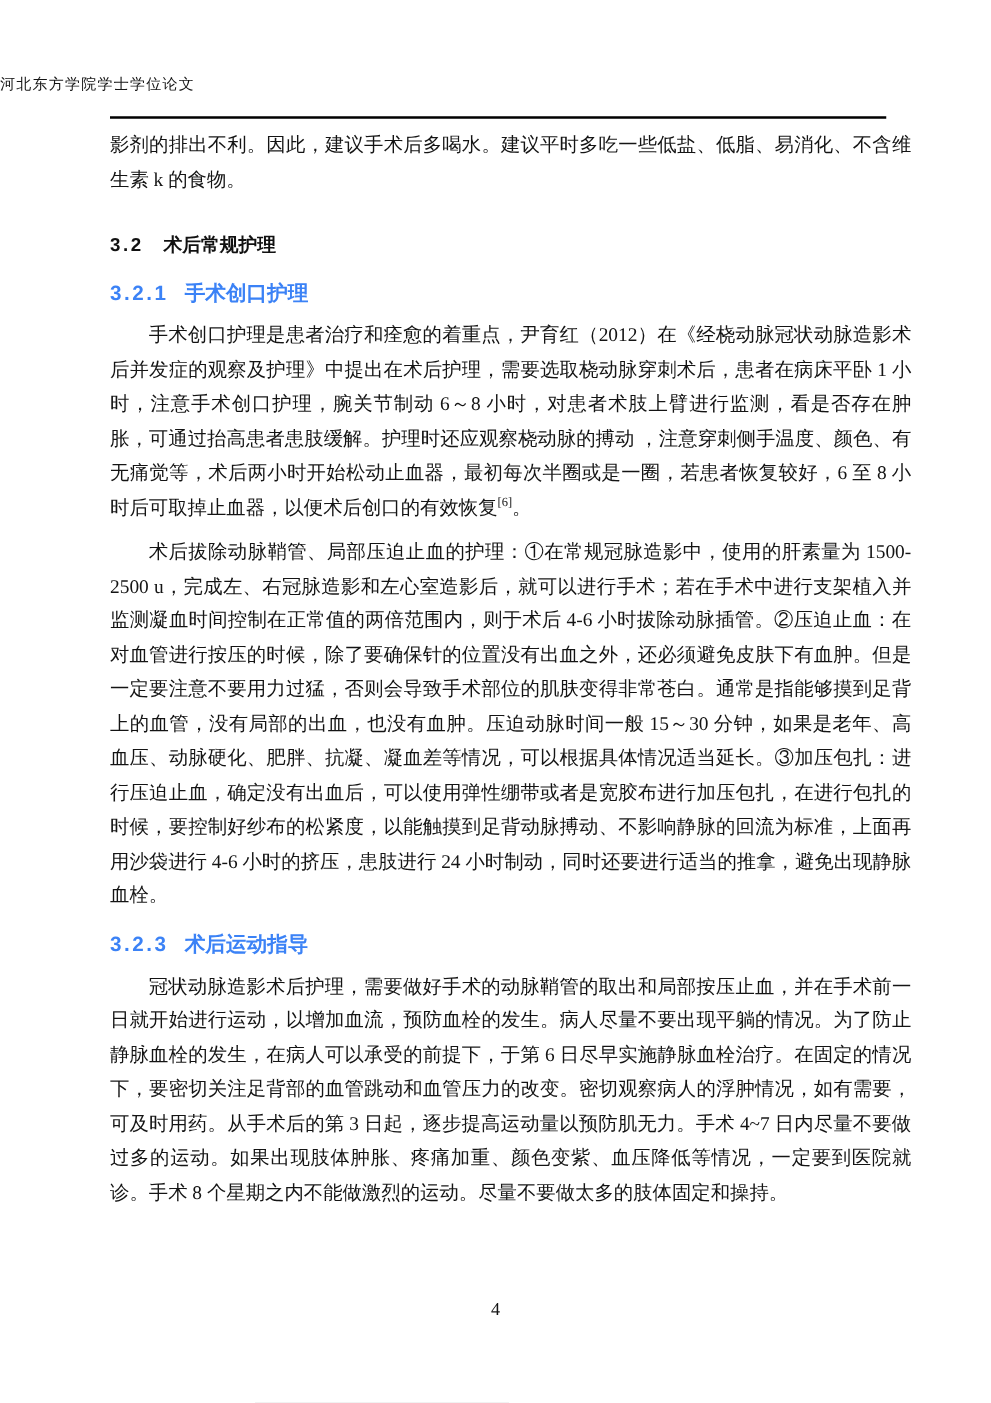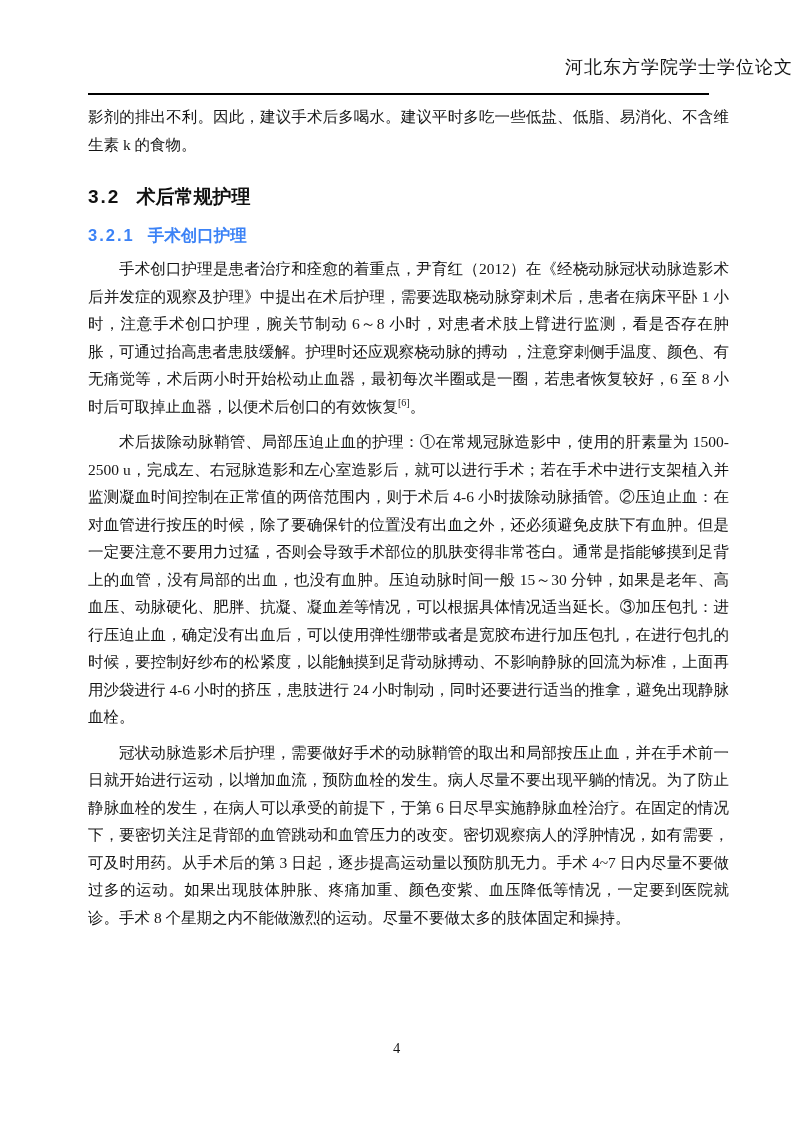--- a/index.html
+++ b/index.html
@@ -13,22 +13,22 @@
     height: 1122px;
     margin: 0 auto;
     background: #ffffff;
     color: #141414;
     font-family: "Liberation Serif", "DejaVu Serif", serif;
     overflow: hidden;
     box-sizing: border-box;
   }
   .running-header {
     padding-top: 57px;
-    text-align: right;
-    font-size: 18px;
+    text-align: left;
+    font-size: 12px;
     line-height: 20px;
     letter-spacing: 1px;
   }
   .header-rule {
     margin: 16px 84px 0 88px;
     border: none;
     border-top: 2px solid #000000;
     height: 0;
   }
   .body-area {
@@ -46,21 +46,21 @@
   }
   .ref-sup {
     font-size: 10px;
     line-height: 0;
     vertical-align: super;
   }
   h1.sec-heading {
     margin: 26px 0 0 0;
     font-family: "Liberation Sans", "DejaVu Sans", sans-serif;
     font-weight: 700;
-    font-size: 19px;
+    font-size: 15px;
     line-height: 26px;
     color: #111111;
   }
   h2.subsec-heading {
     margin: 14px 0 0 0;
     font-family: "Liberation Sans", "DejaVu Sans", sans-serif;
     font-weight: 700;
     font-size: 16.5px;
     line-height: 23px;
     color: #3b82f6;
@@ -99,20 +99,23 @@
       <span class="num">3.2</span><span>术后常规护理</span>
     </h1>
 
     <h2 class="subsec-heading">
       <span class="num">3.2.1</span><span>手术创口护理</span>
     </h2>
     <p class="para"><span>手术创口护理是患者治疗和痊愈的着重点，尹育红（2012）在《经桡动脉冠状动脉造影术后并发症的观察及护理》中提出在术后护理，需要选取桡动脉穿刺术后，患者在病床平卧 1 小时，注意手术创口护理，腕关节制动 6～8 小时，对患者术肢上臂进行监测，看是否存在肿胀，可通过抬高患者患肢缓解。护理时还应观察桡动脉的搏动 ，注意穿刺侧手温度、颜色、有无痛觉等，术后两小时开始松动止血器，最初每次半圈或是一圈，若患者恢复较好，6 至 8 小时后可取掉止血器，以便术后创口的有效恢复</span><sup class="ref-sup">[6]</sup><span>。</span></p>
 
     <p class="para">术后拔除动脉鞘管、局部压迫止血的护理：①在常规冠脉造影中，使用的肝素量为 1500-2500 u，完成左、右冠脉造影和左心室造影后，就可以进行手术；若在手术中进行支架植入并监测凝血时间控制在正常值的两倍范围内，则于术后 4-6 小时拔除动脉插管。②压迫止血：在对血管进行按压的时候，除了要确保针的位置没有出血之外，还必须避免皮肤下有血肿。但是一定要注意不要用力过猛，否则会导致手术部位的肌肤变得非常苍白。通常是指能够摸到足背上的血管，没有局部的出血，也没有血肿。压迫动脉时间一般 15～30 分钟，如果是老年、高血压、动脉硬化、肥胖、抗凝、凝血差等情况，可以根据具体情况适当延长。③加压包扎：进行压迫止血，确定没有出血后，可以使用弹性绷带或者是宽胶布进行加压包扎，在进行包扎的时候，要控制好纱布的松紧度，以能触摸到足背动脉搏动、不影响静脉的回流为标准，上面再用沙袋进行 4-6 小时的挤压，患肢进行 24 小时制动，同时还要进行适当的推拿，避免出现静脉血栓。</p>
 
+    <h2 class="subsec-heading">
+      <span class="num">3.2.3</span><span>术后运动指导</span>
+    </h2>
     <p class="para">冠状动脉造影术后护理，需要做好手术的动脉鞘管的取出和局部按压止血，并在手术前一日就开始进行运动，以增加血流，预防血栓的发生。病人尽量不要出现平躺的情况。为了防止静脉血栓的发生，在病人可以承受的前提下，于第 6 日尽早实施静脉血栓治疗。在固定的情况下，要密切关注足背部的血管跳动和血管压力的改变。密切观察病人的浮肿情况，如有需要，可及时用药。从手术后的第 3 日起，逐步提高运动量以预防肌无力。手术 4~7 日内尽量不要做过多的运动。如果出现肢体肿胀、疼痛加重、颜色变紫、血压降低等情况，一定要到医院就诊。手术 8 个星期之内不能做激烈的运动。尽量不要做太多的肢体固定和操持。</p>
 
   </div>
 
   <div class="page-footer">
     <span>4</span>
   </div>
 
 </div>
 

